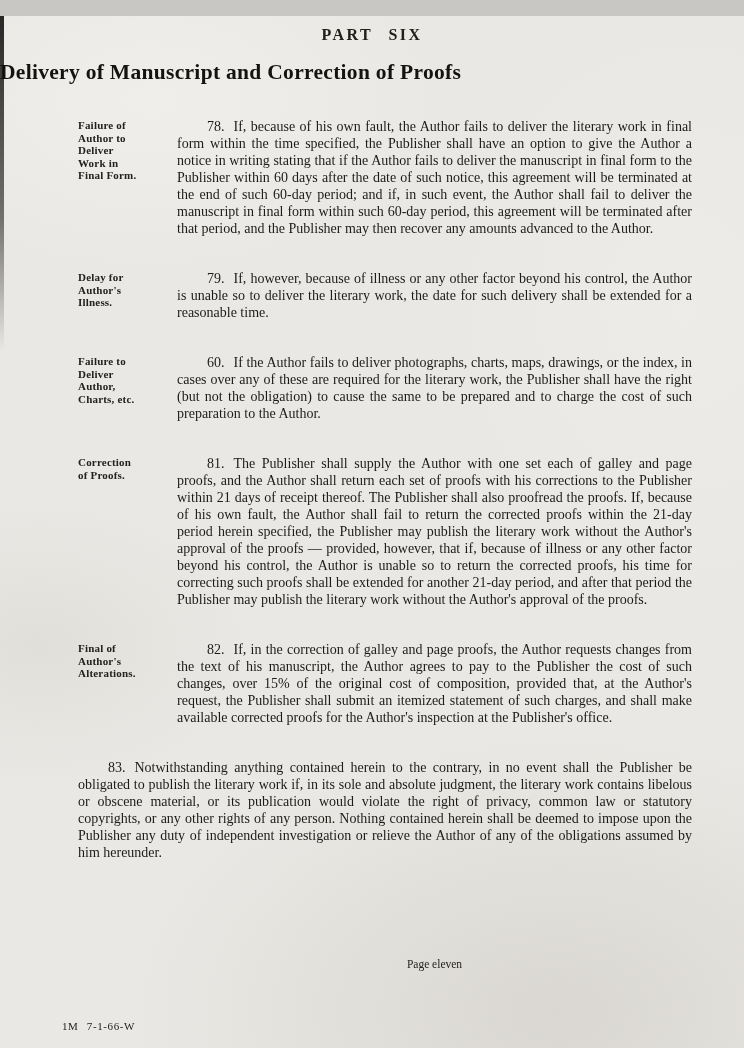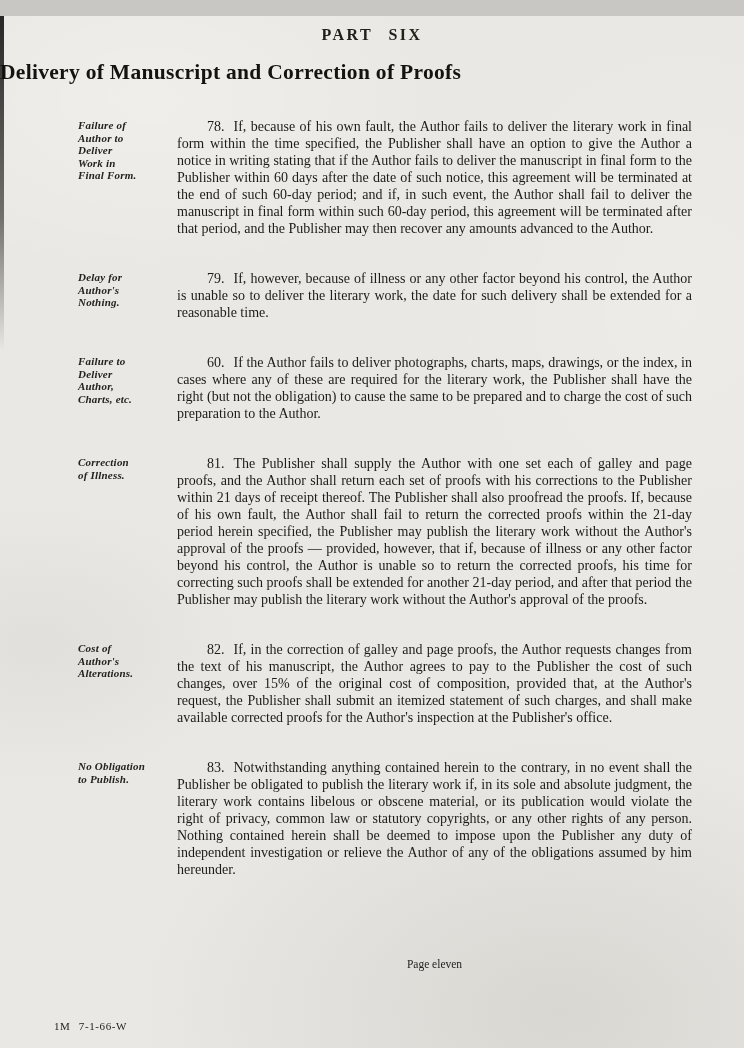--- a/index.html
+++ b/index.html
@@ -48,21 +48,20 @@
   }
   .section {
     display: flex;
     margin-bottom: 33px;
   }
   .margin-label {
     flex: 0 0 99px;
     width: 99px;
     padding-top: 1px;
     font-weight: bold;
-    font-style: italic;
     font-size: 11px;
     line-height: 12.5px;
     letter-spacing: 0.2px;
     white-space: pre-line;
     color: #24221e;
   }
   .body-para {
     flex: 1;
     margin: 0;
     font-size: 14px;
@@ -76,21 +75,21 @@
     position: absolute;
     left: 177px;
     width: 515px;
     top: 942px;
     text-align: center;
     font-size: 11.5px;
     color: #24221e;
   }
   .print-code {
     position: absolute;
-    left: 54px;
+    left: 62px;
     top: 1004px;
     font-size: 11px;
     letter-spacing: 0.6px;
     word-spacing: 5px;
     color: #24221e;
   }
 </style>
 </head>
 <body>
 
@@ -108,48 +107,46 @@
 Author to
 Deliver
 Work in
 Final Form.</div>
       <p class="body-para"><span class="clause-num">78.</span><span>If, because of his own fault, the Author fails to deliver the literary work in final form within the time specified, the Publisher shall have an option to give the Author a notice in writing stating that if the Author fails to deliver the manuscript in final form to the Publisher within 60 days after the date of such notice, this agreement will be terminated at the end of such 60-day period; and if, in such event, the Author shall fail to deliver the manuscript in final form within such 60-day period, this agreement will be terminated after that period, and the Publisher may then recover any amounts advanced to the Author.</span></p>
     </div>
 
     <div class="section">
       <div class="margin-label">Delay for
 Author's
-Nothing.</div>
+Illness.</div>
       <p class="body-para"><span class="clause-num">79.</span><span>If, however, because of illness or any other factor beyond his control, the Author is unable so to deliver the literary work, the date for such delivery shall be extended for a reasonable time.</span></p>
     </div>
 
     <div class="section">
       <div class="margin-label">Failure to
 Deliver
 Author,
 Charts, etc.</div>
-      <p class="body-para"><span class="clause-num">60.</span><span>If the Author fails to deliver photographs, charts, maps, drawings, or the index, in cases where any of these are required for the literary work, the Publisher shall have the right (but not the obligation) to cause the same to be prepared and to charge the cost of such preparation to the Author.</span></p>
+      <p class="body-para"><span class="clause-num">60.</span><span>If the Author fails to deliver photographs, charts, maps, drawings, or the index, in cases over any of these are required for the literary work, the Publisher shall have the right (but not the obligation) to cause the same to be prepared and to charge the cost of such preparation to the Author.</span></p>
     </div>
 
     <div class="section">
       <div class="margin-label">Correction
-of Illness.</div>
+of Proofs.</div>
       <p class="body-para"><span class="clause-num">81.</span><span>The Publisher shall supply the Author with one set each of galley and page proofs, and the Author shall return each set of proofs with his corrections to the Publisher within 21 days of receipt thereof. The Publisher shall also proofread the proofs. If, because of his own fault, the Author shall fail to return the corrected proofs within the 21-day period herein specified, the Publisher may publish the literary work without the Author's approval of the proofs — provided, however, that if, because of illness or any other factor beyond his control, the Author is unable so to return the corrected proofs, his time for correcting such proofs shall be extended for another 21-day period, and after that period the Publisher may publish the literary work without the Author's approval of the proofs.</span></p>
     </div>
 
     <div class="section">
-      <div class="margin-label">Cost of
+      <div class="margin-label">Final of
 Author's
 Alterations.</div>
       <p class="body-para"><span class="clause-num">82.</span><span>If, in the correction of galley and page proofs, the Author requests changes from the text of his manuscript, the Author agrees to pay to the Publisher the cost of such changes, over 15% of the original cost of composition, provided that, at the Author's request, the Publisher shall submit an itemized statement of such charges, and shall make available corrected proofs for the Author's inspection at the Publisher's office.</span></p>
     </div>
 
     <div class="section">
-      <div class="margin-label">No Obligation
-to Publish.</div>
       <p class="body-para"><span class="clause-num">83.</span><span>Notwithstanding anything contained herein to the contrary, in no event shall the Publisher be obligated to publish the literary work if, in its sole and absolute judgment, the literary work contains libelous or obscene material, or its publication would violate the right of privacy, common law or statutory copyrights, or any other rights of any person. Nothing contained herein shall be deemed to impose upon the Publisher any duty of independent investigation or relieve the Author of any of the obligations assumed by him hereunder.</span></p>
     </div>
 
   </div>
 
   <div class="footer-page">Page eleven</div>
   <div class="print-code">1M 7-1-66-W</div>
 </div>
 
 </body></html>

